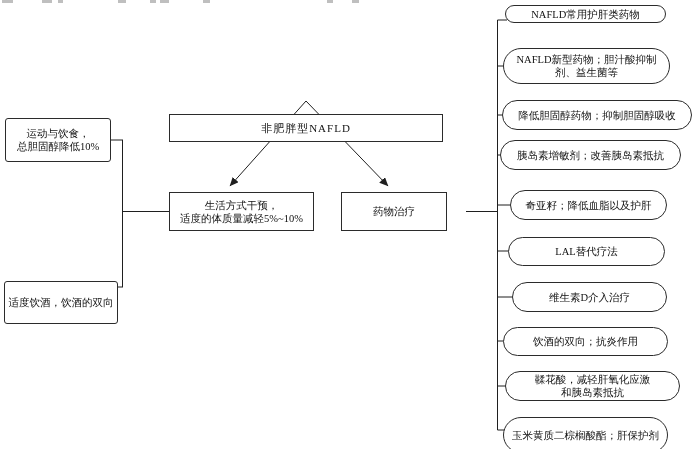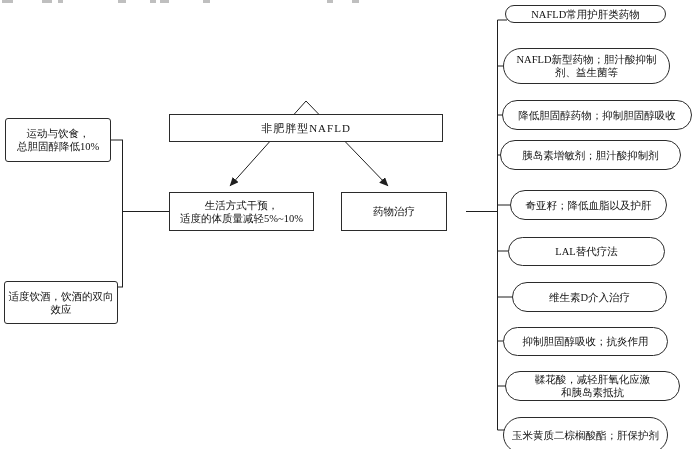--- a/index.html
+++ b/index.html
@@ -83,48 +83,47 @@
 
   <div class="box rounded" style="left:5px;top:118px;width:106px;height:44px;">
     <span class="inner">
       <span>运动与饮食，</span>
       <span>总胆固醇降低10%</span>
     </span>
   </div>
   <div class="box rounded" style="left:4px;top:265px;width:114px;height:43px;margin-top:16px;">
     <span class="inner">
       <span>适度饮酒，饮酒的双向</span>
-      <span>效应</span>
     </span>
   </div>
 
   <div id="drug-list">
       <div class="box stadium" style="left: 505px; top: 5px; width: 161px; height: 18px;">
         <span>NAFLD常用护肝类药物</span>
       </div>
       <div class="box stadium" style="left: 503px; top: 48px; width: 167px; height: 36px;">
         <span style="max-width: 160px;">NAFLD新型药物；胆汁酸抑制剂、益生菌等</span>
       </div>
       <div class="box stadium" style="left: 502px; top: 100px; width: 190px; height: 30px;">
         <span>降低胆固醇药物；抑制胆固醇吸收</span>
       </div>
       <div class="box stadium" style="left: 500px; top: 140px; width: 181px; height: 30px;">
-        <span>胰岛素增敏剂；胆汁酸抑制剂</span>
+        <span>胰岛素增敏剂；改善胰岛素抵抗</span>
       </div>
       <div class="box stadium" style="left: 510px; top: 190px; width: 157px; height: 30px;">
         <span>奇亚籽；降低血脂以及护肝</span>
       </div>
       <div class="box stadium" style="left: 508px; top: 237px; width: 157px; height: 29px;">
         <span>LAL替代疗法</span>
       </div>
       <div class="box stadium" style="left: 512px; top: 282px; width: 155px; height: 30px;">
         <span>维生素D介入治疗</span>
       </div>
       <div class="box stadium" style="left: 503px; top: 327px; width: 165px; height: 29px;">
-        <span>抑制胆固醇吸收；抗炎作用</span>
+        <span>饮酒的双向；抗炎作用</span>
       </div>
       <div class="box stadium" style="left: 505px; top: 371px; width: 175px; height: 30px;">
         <span style="max-width: 118px;">鞣花酸，减轻肝氧化应激和胰岛素抵抗</span>
       </div>
       <div class="box stadium" style="left: 503px; top: 417px; width: 165px; height: 36px;">
         <span>玉米黄质二棕榈酸酯；肝保护剂</span>
       </div>
     </div>
 
 </div>

